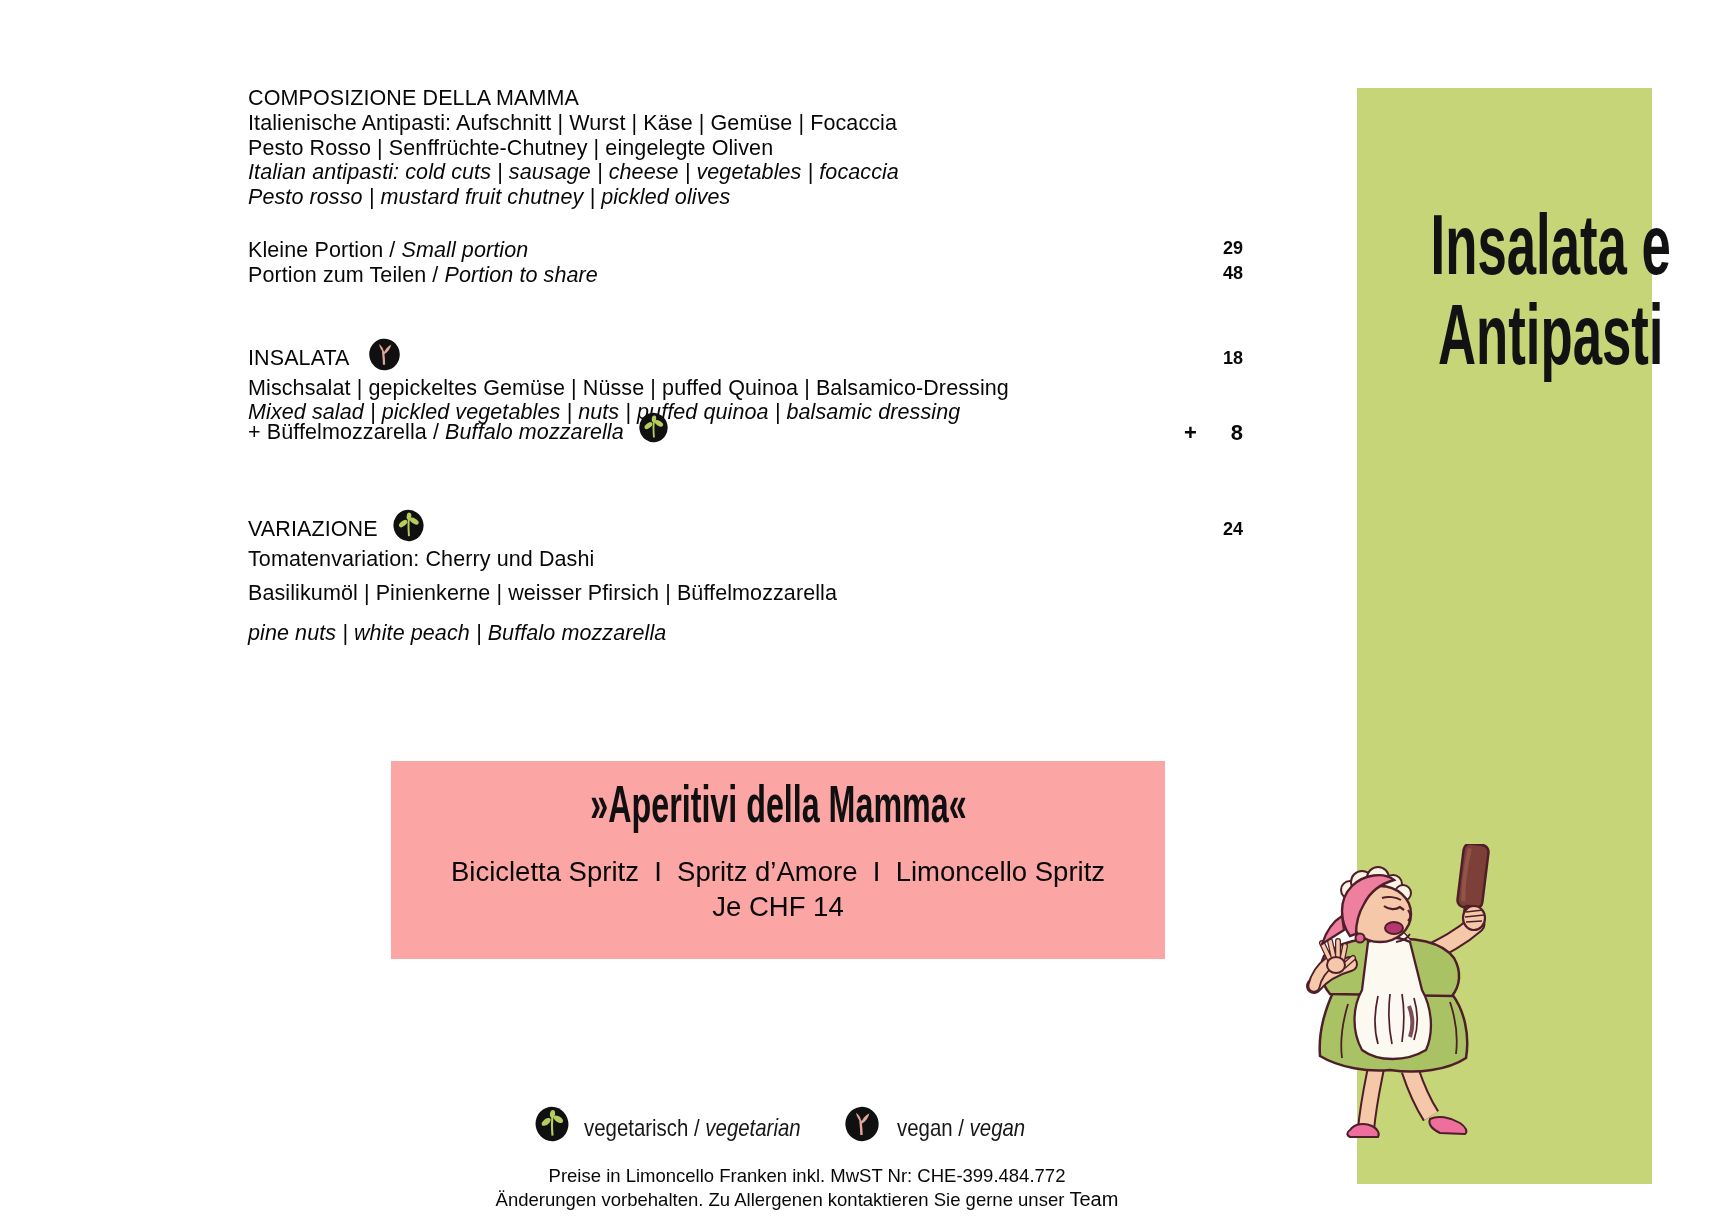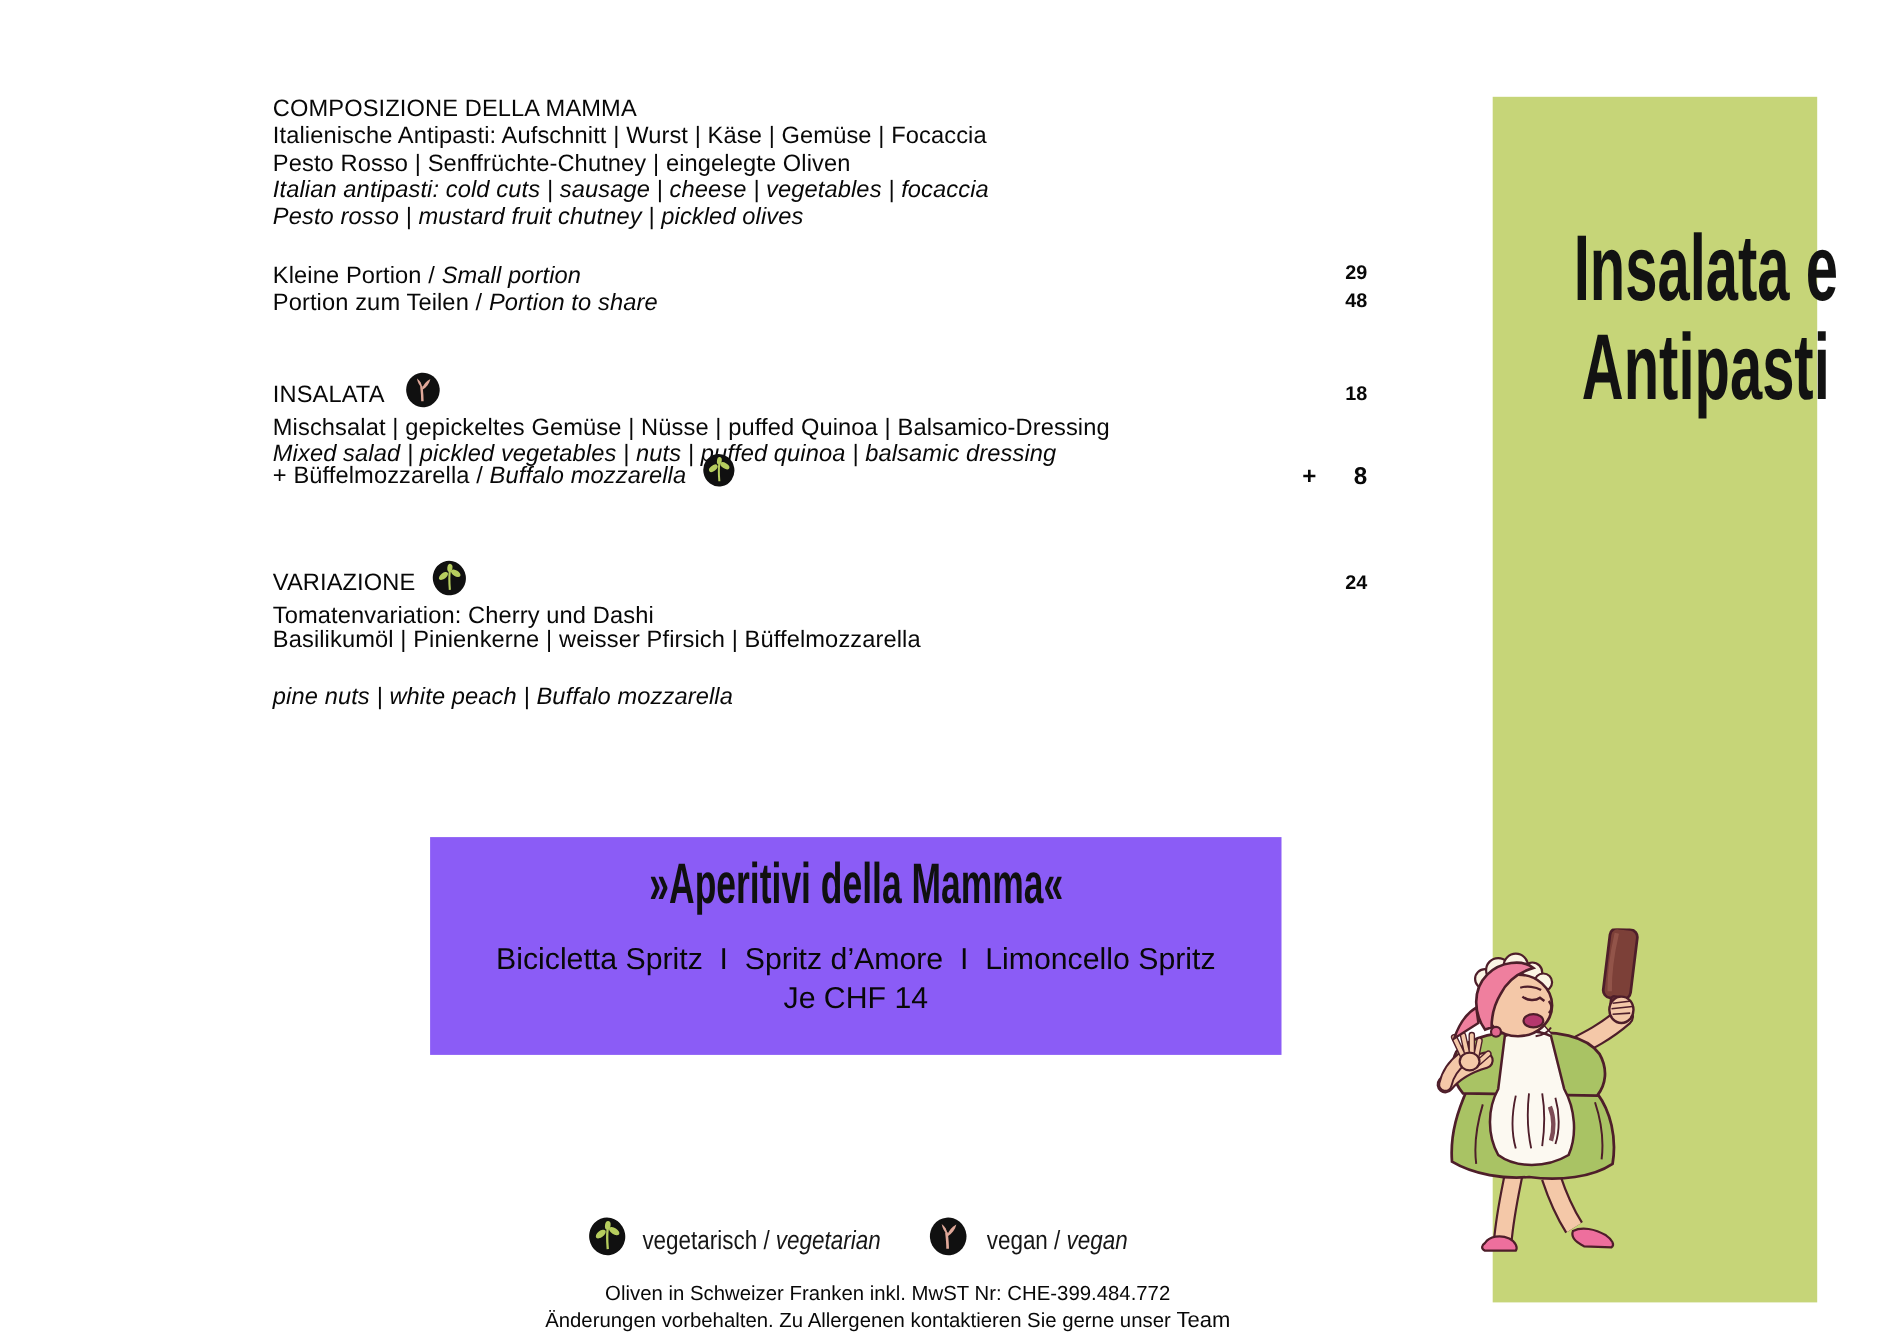--- a/index.html
+++ b/index.html
@@ -14,21 +14,21 @@
   .headrow { align-items:center; height:25px;text-align:center; }
   .price { font-weight:bold; font-size:18px; margin-left:auto; }
   .plainprice { font-weight:bold; font-size:22px; }
   .diet-icon { display:inline-block; vertical-align:middle; }
   .head-icon { margin-left:18px; margin-top:-8px; }
   .addon-icon { margin-left:14px; margin-top:-10px; }
   .addon-right { margin-left:auto; display:flex; align-items:flex-start; }
   .addon-right .gap8 { margin-left:34px; }
 
   
-  .apbox { position:absolute; left:391px; top:745px; width:774px; height:198px; background:#8b5cf6; }
+  .apbox { position:absolute; left:391px; top:745px; width:774px; height:198px; background:#fca5a5; }
   .apbox-title {
     position:absolute; top:13px; left:0; right:0; text-align:center;
     font-size:52px; font-weight:bold; color:#101010; white-space:nowrap;
   }
   .apbox-title > span { display:inline-block; transform:scaleX(0.62); transform-origin:center; }
   .apbox-drinks { position:absolute; top:95px; left:0; right:0; text-align:center; font-size:27.5px; white-space:pre; }
   .apbox-price  { position:absolute; top:130px; left:0; right:0; text-align:center; font-size:27.5px; }
 
   
   .panel { position:absolute; left:1357px; top:72px; width:295px; height:1096px; background:#c6d578; }
@@ -104,21 +104,21 @@
   </div>
 
   <div class="row headrow" style="top:501px;">
     <span class="l" style="position:static;">VARIAZIONE</span>
     <svg class="diet-icon head-icon" style="margin-left:14px;" width="33" height="33" viewBox="0 0 34 34">
         <use href="#icon-vegetarian"></use>
       </svg>
     <span class="price">24</span>
   </div>
   <div class="l" style="top:531px;">Tomatenvariation: Cherry und Dashi</div>
-  <div class="l" style="top:553px;">Basilikumöl | Pinienkerne | weisser Pfirsich | Büffelmozzarella</div>
+  <div class="l" style="top:565px;">Basilikumöl | Pinienkerne | weisser Pfirsich | Büffelmozzarella</div>
   <div class="l itl" style="top:604.5px;">pine nuts | white peach | Buffalo mozzarella</div>
 
   <div class="apbox">
     <div class="apbox-title"><span>»Aperitivi della Mamma«</span></div>
     <div class="apbox-drinks">Bicicletta Spritz  I  Spritz d’Amore  I  Limoncello Spritz</div>
     <div class="apbox-price">Je CHF 14</div>
   </div>
 
   <svg class="abs" style="left:534px; top:1090px;" width="36" height="36" viewBox="0 0 34 34">
       <use href="#icon-vegetarian"></use>
@@ -126,21 +126,21 @@
   <div class="legend-label" style="left:584px; top:1098px;">
     <span>vegetarisch /</span> <span class="itl">vegetarian</span>
   </div>
   <svg class="abs" style="left:844px; top:1090px;" width="36" height="36" viewBox="0 0 34 34">
       <use href="#icon-vegan"></use>
     </svg>
   <div class="legend-label" style="left:897px; top:1098px;">
     <span>vegan /</span> <span class="itl">vegan</span>
   </div>
 
-  <div class="footer" style="top:1148px;">Oliven in Schweizer Franken inkl. MwST Nr: CHE-399.484.772</div>
+  <div class="footer" style="top:1148px;">Preise in Limoncello Franken inkl. MwST Nr: CHE-399.484.772</div>
   <div class="footer" style="top:1172px;">
     <span>Änderungen vorbehalten. Zu Allergenen kontaktieren Sie gerne unser</span> <span class="team">Team</span>
   </div>
 
   <div class="panel">
     <div class="panel-title">
       <div class="inner">
         <div>Insalata e</div>
         <div>Antipasti</div>
       </div>

